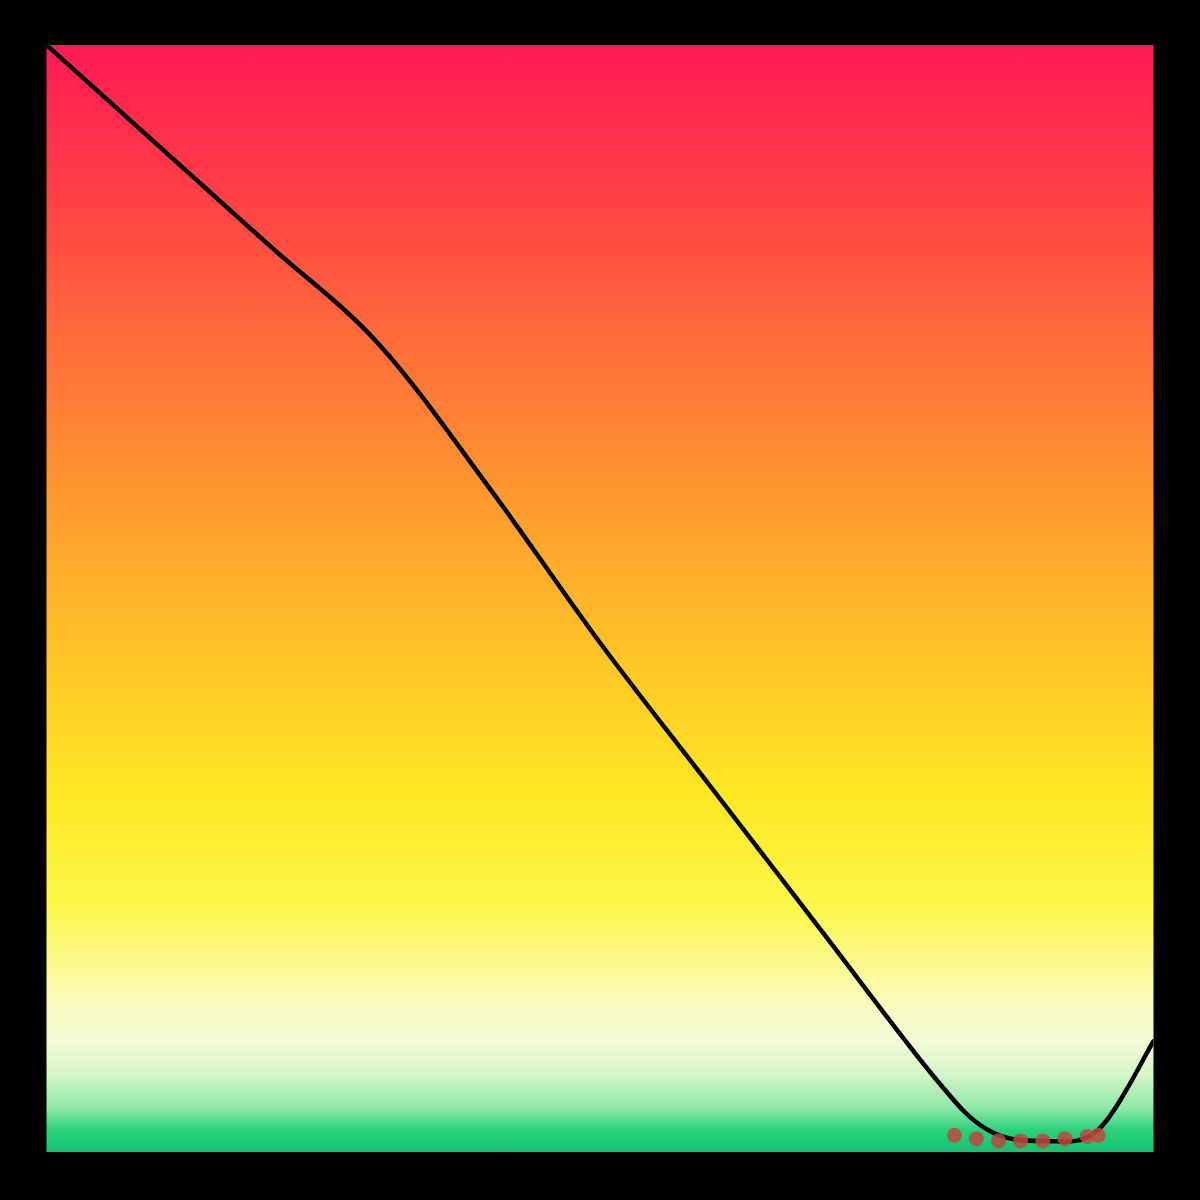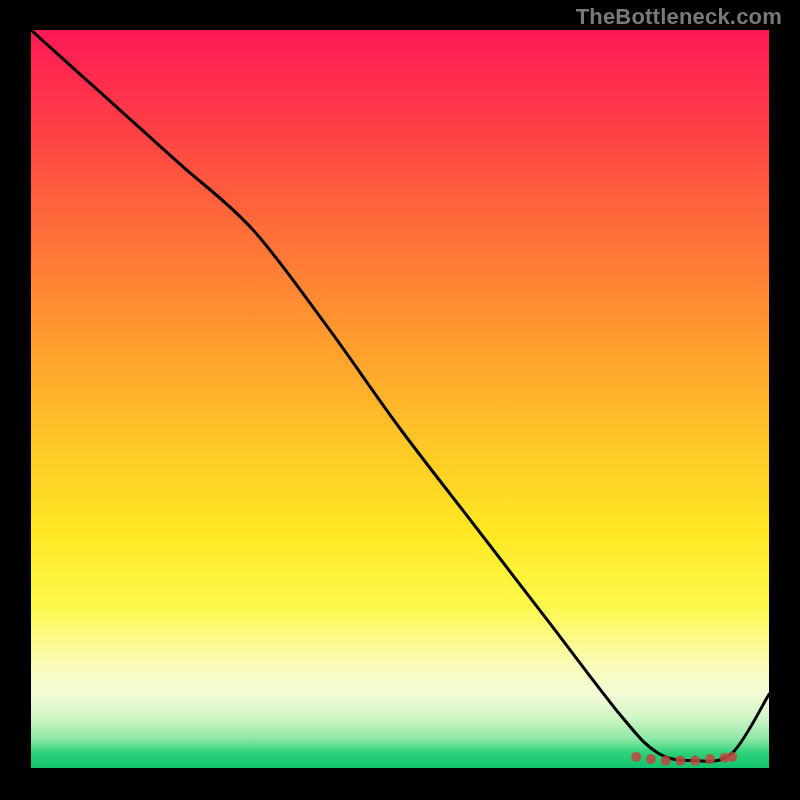--- a/index.html
+++ b/index.html
@@ -56,21 +56,20 @@
     top: 0;
     width: 738px;
     height: 738px;
   }
 </style>
 </head>
 <body>
 
 <div class="wrap">
 
-  <div class="watermark">TheBottleneck.com</div>
 
   <div class="plot">
     <svg class="curve" viewBox="0 0 738 738" preserveAspectRatio="none">
       <g>
         <path id="curve-path" d="M 0 0 C 12.3 11.1, 49.2 44.3, 73.8 66.4 C 98.4 88.6, 123.0 110.7, 147.6 132.8 C 172.2 155.0, 196.8 172.2, 221.4 199.3 C 246.0 226.3, 270.6 262.0, 295.2 295.2 C 319.8 328.4, 344.4 365.3, 369.0 398.5 C 393.6 431.7, 418.2 462.5, 442.8 494.5 C 467.4 526.4, 492.0 558.4, 516.6 590.4 C 541.2 622.4, 572.0 664.2, 590.4 686.3 C 608.8 708.5, 615.0 715.9, 627.3 723.2 C 639.6 730.6, 651.9 730.6, 664.2 730.6 C 676.5 730.6, 688.8 734.3, 701.1 723.2 C 713.4 712.2, 731.9 674.0, 738.0 664.2" fill="none" stroke="#000" stroke-width="3" stroke-linejoin="round" stroke-linecap="round"></path>
       </g>
       <g id="markers">
           <circle cx="605.2" cy="726.9" r="5" fill="#c0483f" fill-opacity="0.85" stroke="none"></circle>
           <circle cx="619.9" cy="729.1" r="5" fill="#c0483f" fill-opacity="0.85" stroke="none"></circle>
           <circle cx="634.7" cy="730.6" r="5" fill="#c0483f" fill-opacity="0.85" stroke="none"></circle>

